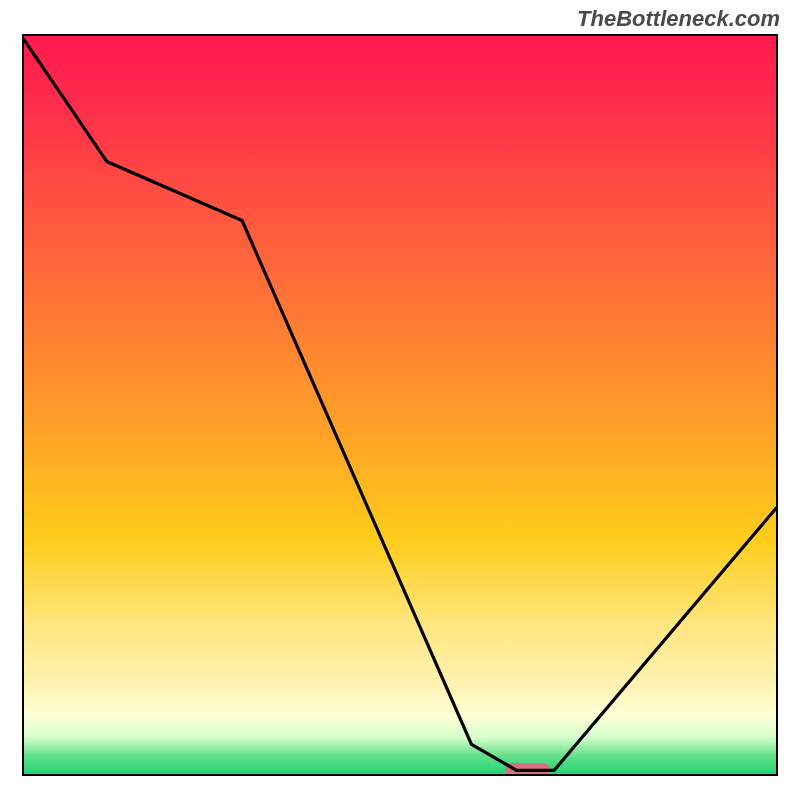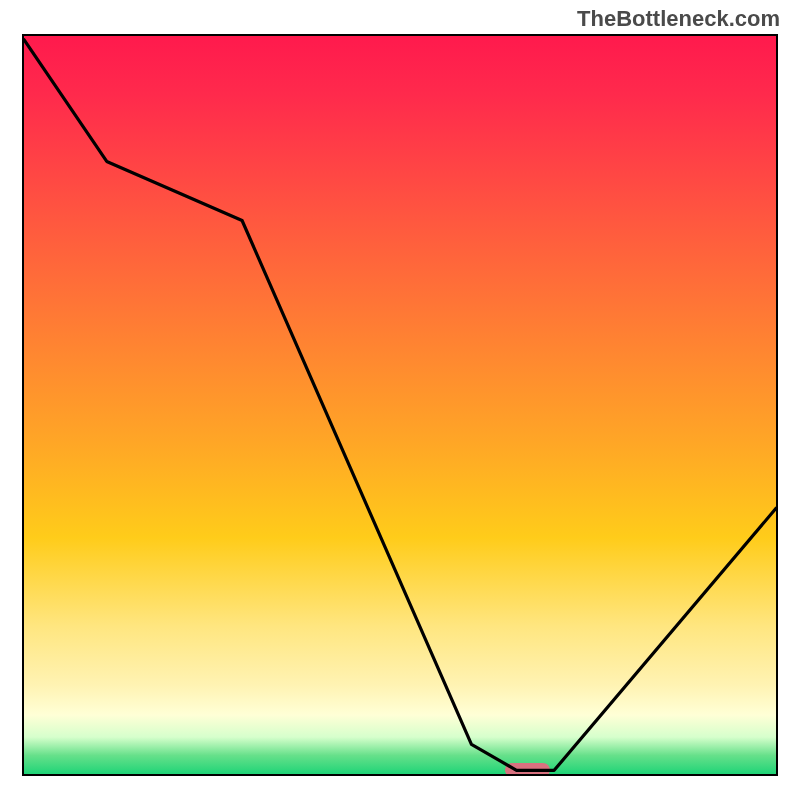--- a/index.html
+++ b/index.html
@@ -7,20 +7,21 @@
     padding: 0;
     width: 800px;
     height: 800px;
     overflow: hidden;
     background: #ffffff;
   }
   .chart-container {
     position: relative;
     width: 800px;
     height: 708px;
+    font-style: italic;
   }
   .plot-area {
     position: absolute;
     left: 22px;
     top: 34px;
     width: 756px;
     height: 742px;
     border: 2px solid #000000;
     box-sizing: border-box;
     overflow: hidden;

